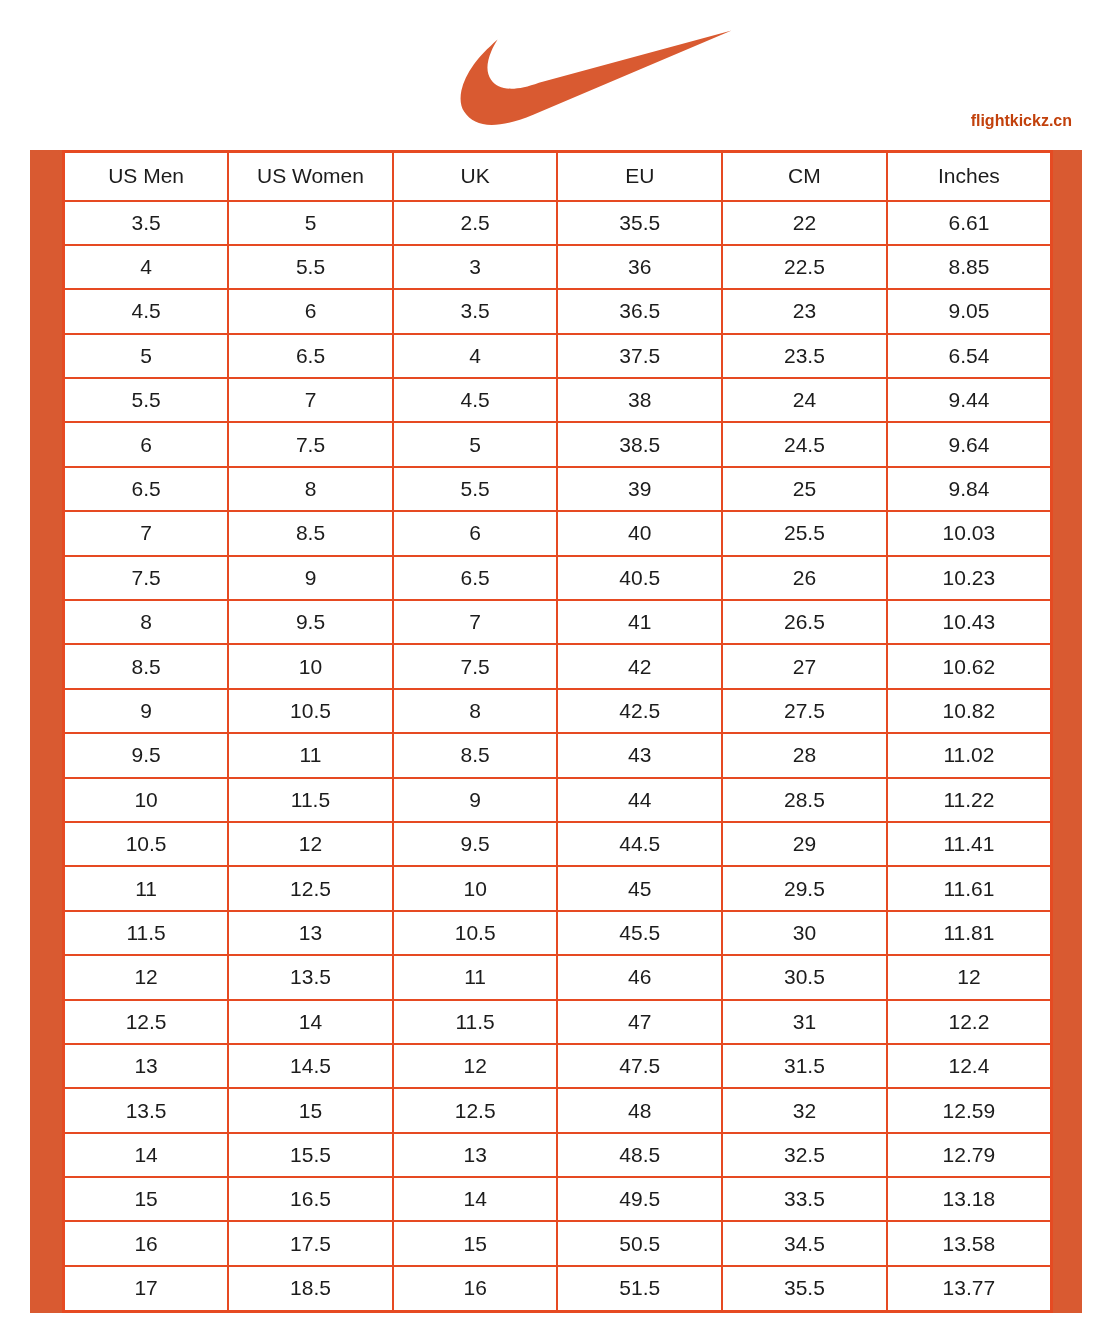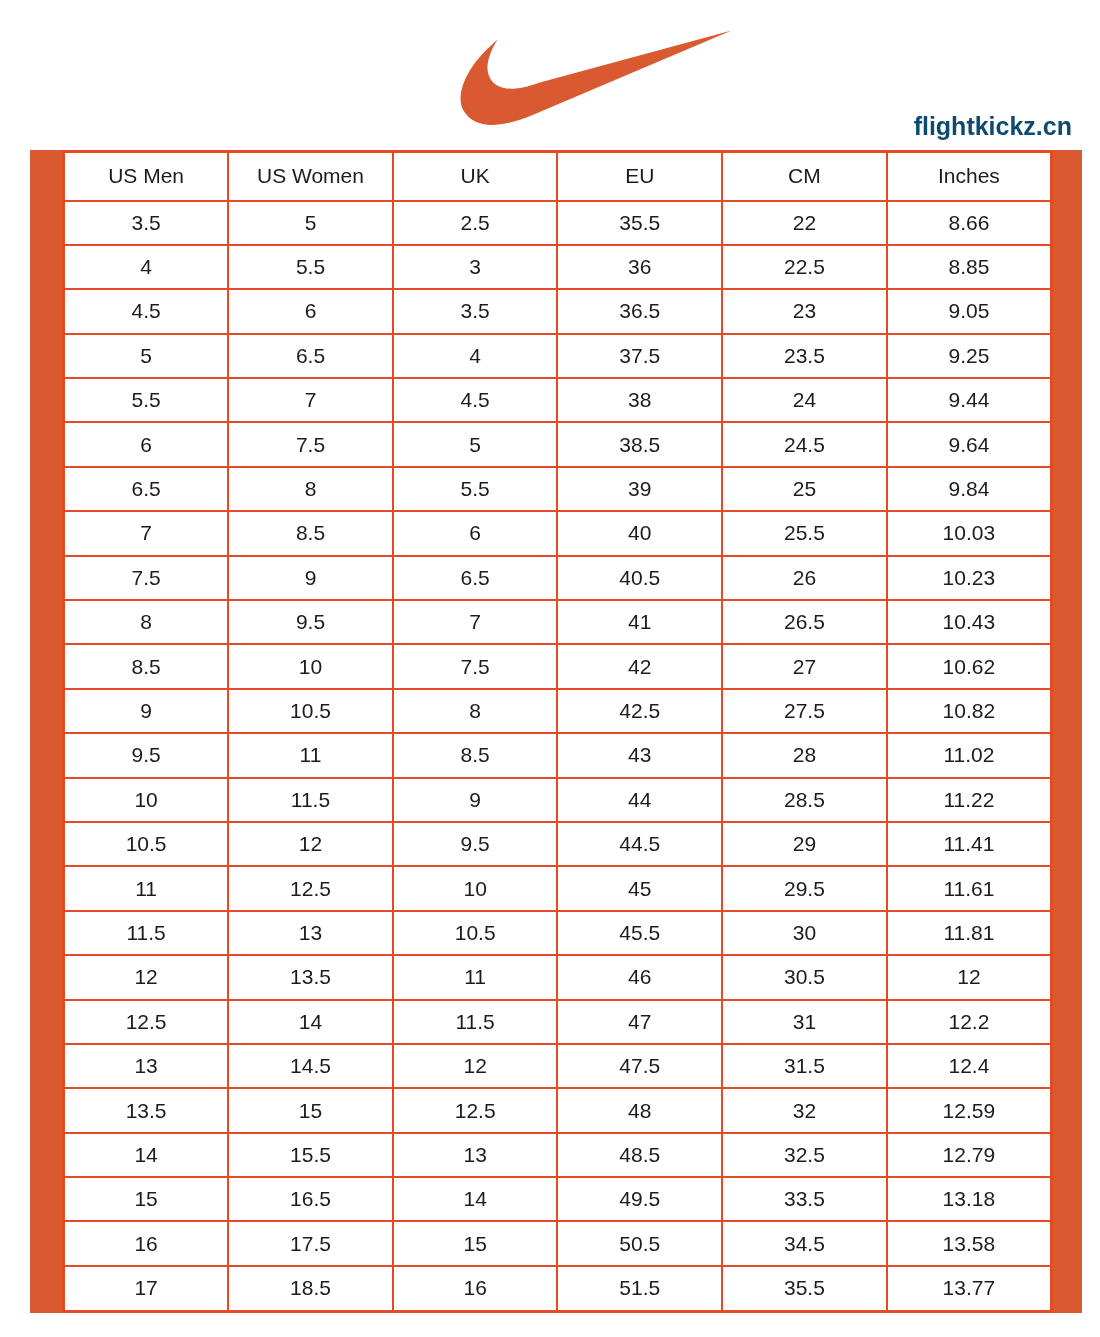--- a/index.html
+++ b/index.html
@@ -19,23 +19,23 @@
     position: absolute;
     left: 450px;
     top: 28px;
     width: 285px;
     height: 97px;
   }
   .brand-site {
     position: absolute;
     right: 28px;
     top: 112px;
-    font-size: 25px;
+    font-size: 16px;
     font-weight: 600;
-    color: #0c4a6e;
+    color: #c2410c;
     letter-spacing: 0px;
   }
   .band {
     position: absolute;
     top: 150px;
     height: 1163px;
     background: #D95A31;
   }
   .band-left  { left: 30px;  width: 32px; }
   .band-right { left: 1053px; width: 29px; }
@@ -94,21 +94,21 @@
           <th>Inches</th>
         </tr>
     </thead>
     <tbody>
         <tr>
           <td>3.5</td>
           <td>5</td>
           <td>2.5</td>
           <td>35.5</td>
           <td>22</td>
-          <td>8.66</td>
+          <td>6.61</td>
         </tr>
         <tr>
           <td>4</td>
           <td>5.5</td>
           <td>3</td>
           <td>36</td>
           <td>22.5</td>
           <td>8.85</td>
         </tr>
         <tr>
@@ -118,21 +118,21 @@
           <td>36.5</td>
           <td>23</td>
           <td>9.05</td>
         </tr>
         <tr>
           <td>5</td>
           <td>6.5</td>
           <td>4</td>
           <td>37.5</td>
           <td>23.5</td>
-          <td>9.25</td>
+          <td>6.54</td>
         </tr>
         <tr>
           <td>5.5</td>
           <td>7</td>
           <td>4.5</td>
           <td>38</td>
           <td>24</td>
           <td>9.44</td>
         </tr>
         <tr>

